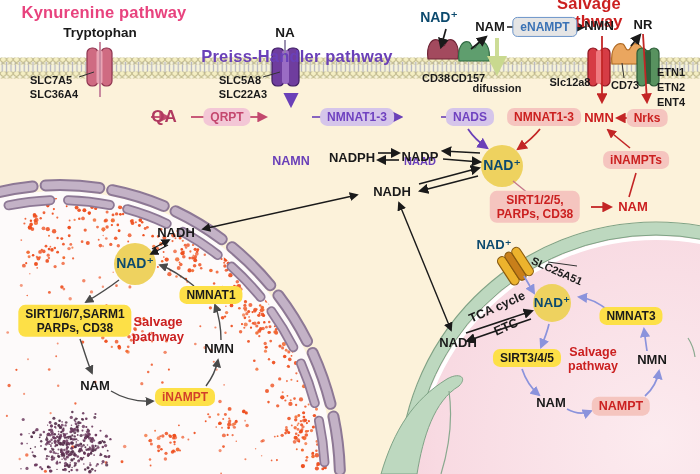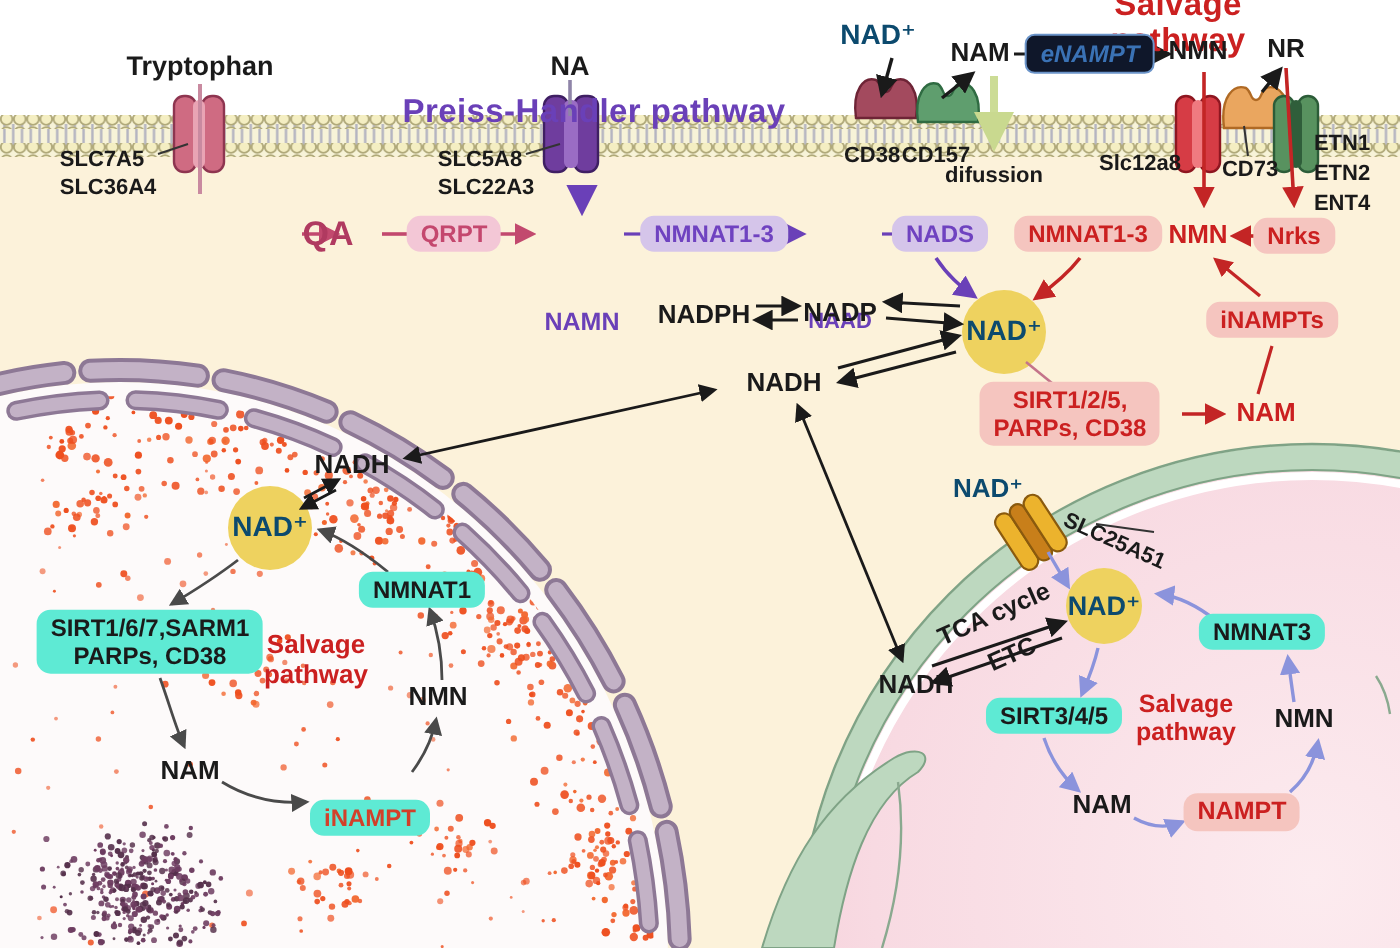--- a/index.html
+++ b/index.html
@@ -5,26 +5,26 @@
   html,body{margin:0;padding:0;background:#fff;}
   #stage{position:relative;width:700px;height:474px;overflow:hidden;
          font-family:"Liberation Sans","DejaVu Sans",sans-serif;background:#fff;}
   #gfx{position:absolute;left:0;top:0;}
   .lbl{position:absolute;transform:translate(-50%,-50%);font-weight:700;text-align:center;
        white-space:pre-line;line-height:1.12;color:#1a1a1a;font-size:13px;}
   .bx{position:absolute;transform:translate(-50%,-50%);font-weight:700;text-align:center;
       white-space:pre-line;border-radius:7px;padding:2px 7px;line-height:1.18;font-size:12px;}
   .t-title{font-size:16.5px;letter-spacing:.2px;}
   .c-pink{color:#e8437e;} .c-purple{color:#6a40b8;margin-top:44px;} .c-red{color:#cb2020;}
-  .c-green{color:#0c4a6e;} .c-rose{color:#b03a60;} .c-orange{color:#d2402a;margin-top:12px;}
+  .c-green{color:#0c4a6e;} .c-rose{color:#b03a60;} .c-orange{color:#d2402a;}
   .bg-pink{background:#f3c7d6;color:#c4476e;}
   .bg-purple{background:#d5c5ea;color:#6f42c0;}
   .bg-red{background:#f5c5bf;color:#cb2020;}
-  .bg-salmon{background:#5eead4;color:#1a1a1a;}
-  .bg-blue{background:#0f172a;color:#3a72b5;border:1.5px solid #6b94c9;border-radius:5px;font-style:italic;}
+  .bg-salmon{background:#fde047;color:#1a1a1a;}
+  .bg-blue{background:#e5e5e5;color:#3a72b5;border:1.5px solid #6b94c9;border-radius:5px;}
   .sm{font-size:11px;}
   .rot-tca{transform:translate(-50%,-50%) rotate(-24deg);}
   .rot-slc{transform:translate(-50%,-50%) rotate(24deg);font-size:11px;}
 </style>
 </head>
 <body>
 
 <div id="stage">
 
 <svg id="gfx" width="700" height="474" viewBox="0 0 700 474">
@@ -1170,20 +1170,21 @@
       <path d="M549,324 C547,333 544,340 541,347" stroke="#8b93dc" stroke-width="1.7" marker-end="url(#mk-blue)"></path>
       <path d="M522,369 C526,381 532,389 539,395" stroke="#8b93dc" stroke-width="1.7" marker-end="url(#mk-blue)"></path>
       <path d="M567,409 C576,414 584,414 591,411" stroke="#8b93dc" stroke-width="1.7" marker-end="url(#mk-blue)"></path>
       <path d="M645,396 C652,390 657,382 659,371" stroke="#8b93dc" stroke-width="1.7" marker-end="url(#mk-blue)"></path>
       <path d="M647,351 C646,344 645,337 644,329" stroke="#8b93dc" stroke-width="1.7" marker-end="url(#mk-blue)"></path>
       <path d="M609,311 C599,303 589,298 579,297" stroke="#8b93dc" stroke-width="1.7" marker-end="url(#mk-blue)"></path>
     </g>
   </g>
 </svg>
 
+<div class="lbl t-title c-pink" style="left:104px;top:12px">Kynurenine pathway</div>
 <div class="lbl t-title c-purple" style="left:297px;top:12px">Preiss-Handler pathway</div>
 <div class="lbl t-title c-red" style="left:589px;top:12px">Salvage pathway</div>
 
 <div class="lbl" style="left:100px;top:33px;font-size:13.5px">Tryptophan</div>
 <div class="lbl" style="left:285px;top:33px;font-size:13.5px">NA</div>
 <div class="lbl c-green" style="left:439px;top:18px;font-size:14px">NAD⁺</div>
 <div class="lbl" style="left:490px;top:27px">NAM</div>
 <div class="bx bg-blue" style="left:545px;top:27px">eNAMPT</div>
 <div class="lbl" style="left:599px;top:26px">NMN</div>
 <div class="lbl" style="left:643px;top:25px">NR</div>

